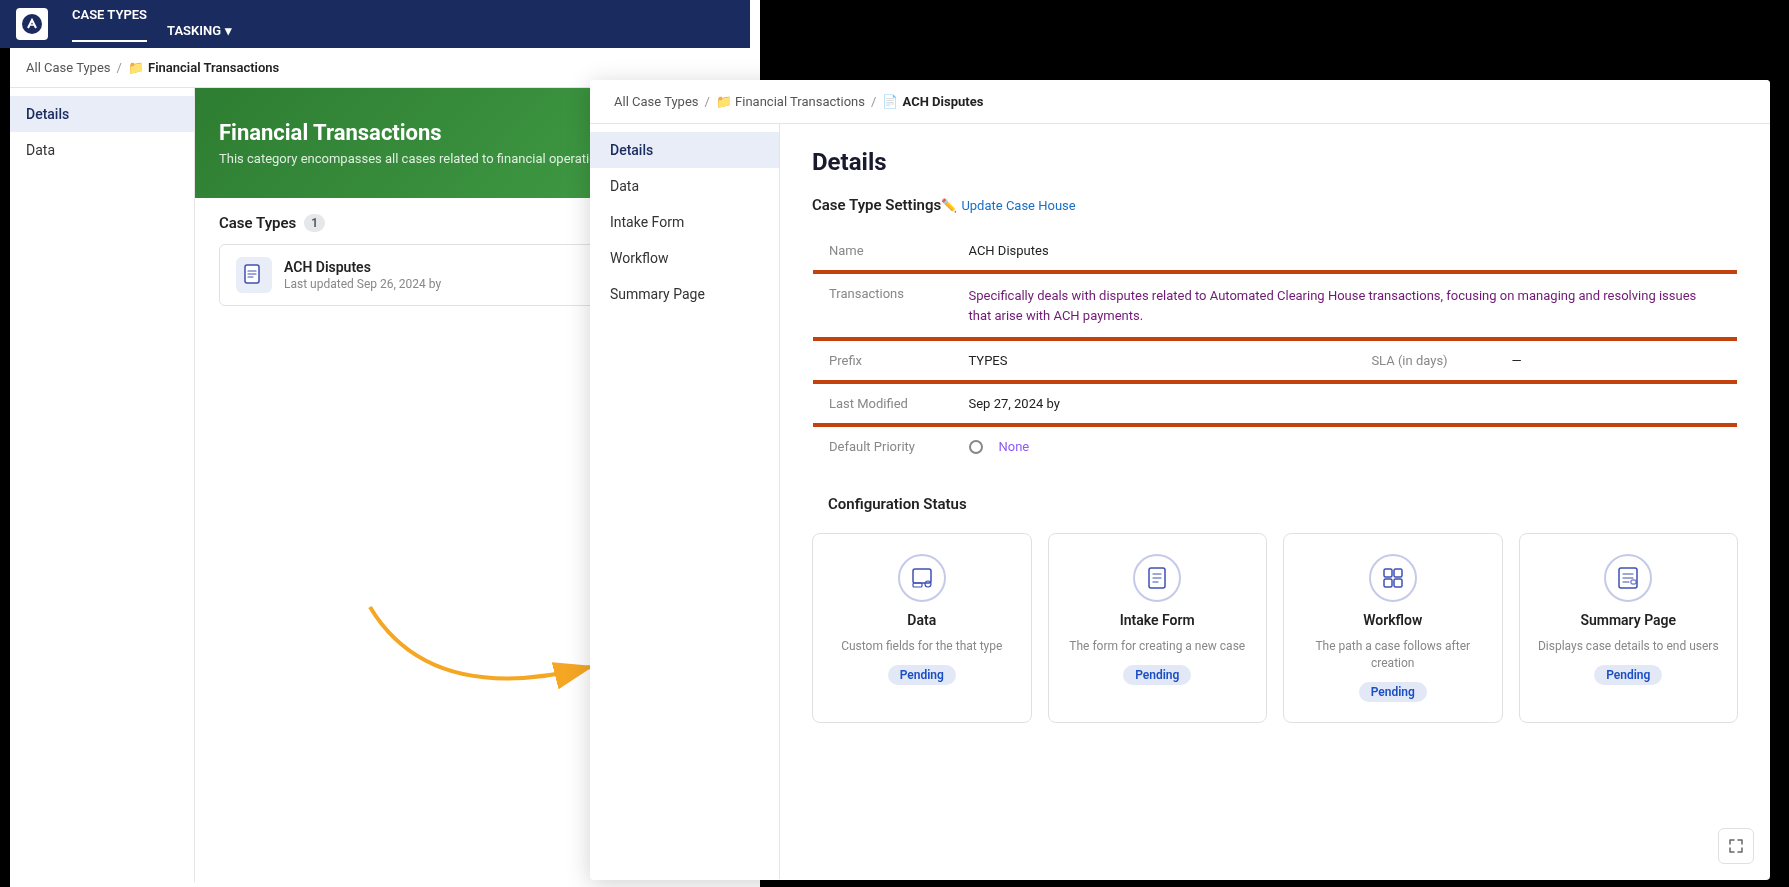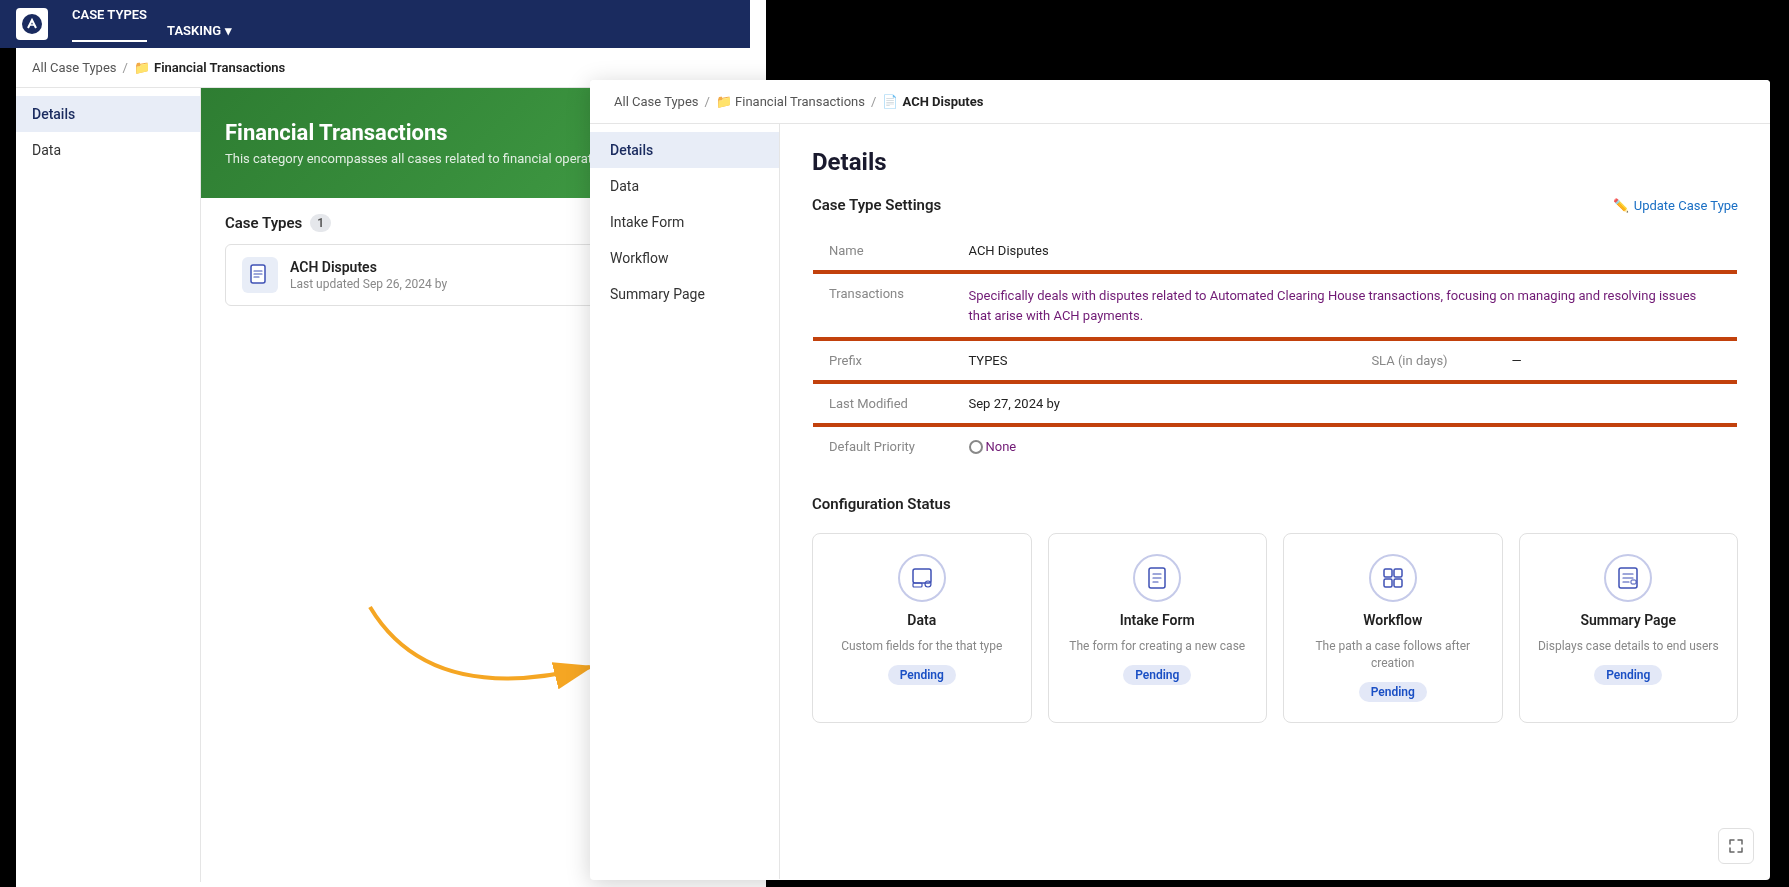--- a/index.html
+++ b/index.html
@@ -45,21 +45,21 @@
       padding-bottom: 4px;
       cursor: pointer;
     }
     .nav-link.active { border-bottom: 2px solid #fff; }
     .nav-link-tasking { display: flex; align-items: center; gap: 4px; margin-top: 16px; }
 
     
     .left-panel {
       position: absolute;
       top: 0;
-      left: 16px;
+      left: 10px;
       width: 750px;
       height: 887px;
       background: #fff;
     }
     .left-panel-inner {
       padding-top: 48px;
     }
 
     
     .breadcrumb {
@@ -245,21 +245,21 @@
       font-size: 24px;
       font-weight: 700;
       color: #1a1a2e;
       margin-bottom: 20px;
     }
 
     
     .section-header {
       display: flex;
       align-items: center;
-      justify-content: space-between;
+      justify-content: flex-start;
       margin-bottom: 16px;
     }
     .section-title { font-size: 15px; font-weight: 600; color: #222; }
     .update-link {
       color: #1a6fc4;
       font-size: 13px;
       cursor: pointer;
       display: flex;
       align-items: center;
       gap: 4px;
@@ -295,31 +295,31 @@
       border-radius: 12px;
       font-size: 12px;
       font-weight: 500;
       display: inline-block;
     }
 
     
     .group-with-icon { display: flex; align-items: center; gap: 4px; }
 
     
-    .priority-none { display: flex; align-items: center; gap: 3px; color: #701a75; }
+    .priority-none { display: flex; align-items: center; gap: 16px; color: #8b5cf6; }
     .priority-circle {
       width: 14px;
       height: 14px;
       border: 2px solid #888;
       border-radius: 50%;
       display: inline-block;
     }
 
     
-    .config-section-title { font-size: 15px; font-weight: 600; color: #222; margin-bottom: 20px; }
+    .config-section-title { font-size: 15px; font-weight: 600; color: #222; margin-bottom: 20px; margin-left: 16px; }
     .config-cards { display: grid; grid-template-columns: repeat(4, 1fr); gap: 16px; }
     .config-card {
       border: 1px solid #e0e0e0;
       border-radius: 8px;
       padding: 20px 16px;
       text-align: center;
       display: flex;
       flex-direction: column;
       align-items: center;
       gap: 10px;
@@ -478,21 +478,21 @@
       <div class="right-sidebar-item">Summary Page</div>
     </div>
 
     <div class="right-main">
       <h1 class="details-title">Details</h1>
 
       <div class="section-header">
         <span class="section-title">Case Type Settings</span>
         <a class="update-link">
           <span>✏️</span>
-          <span>Update Case Type</span>
+          <span>Update Case House</span>
         </a>
       </div>
 
       <table class="details-table">
         <tbody>
             <tr>
           <td class="detail-label">Name</td>
           <td class="detail-value" colspan="3">ACH Disputes</td>
         </tr>
         <tr>

